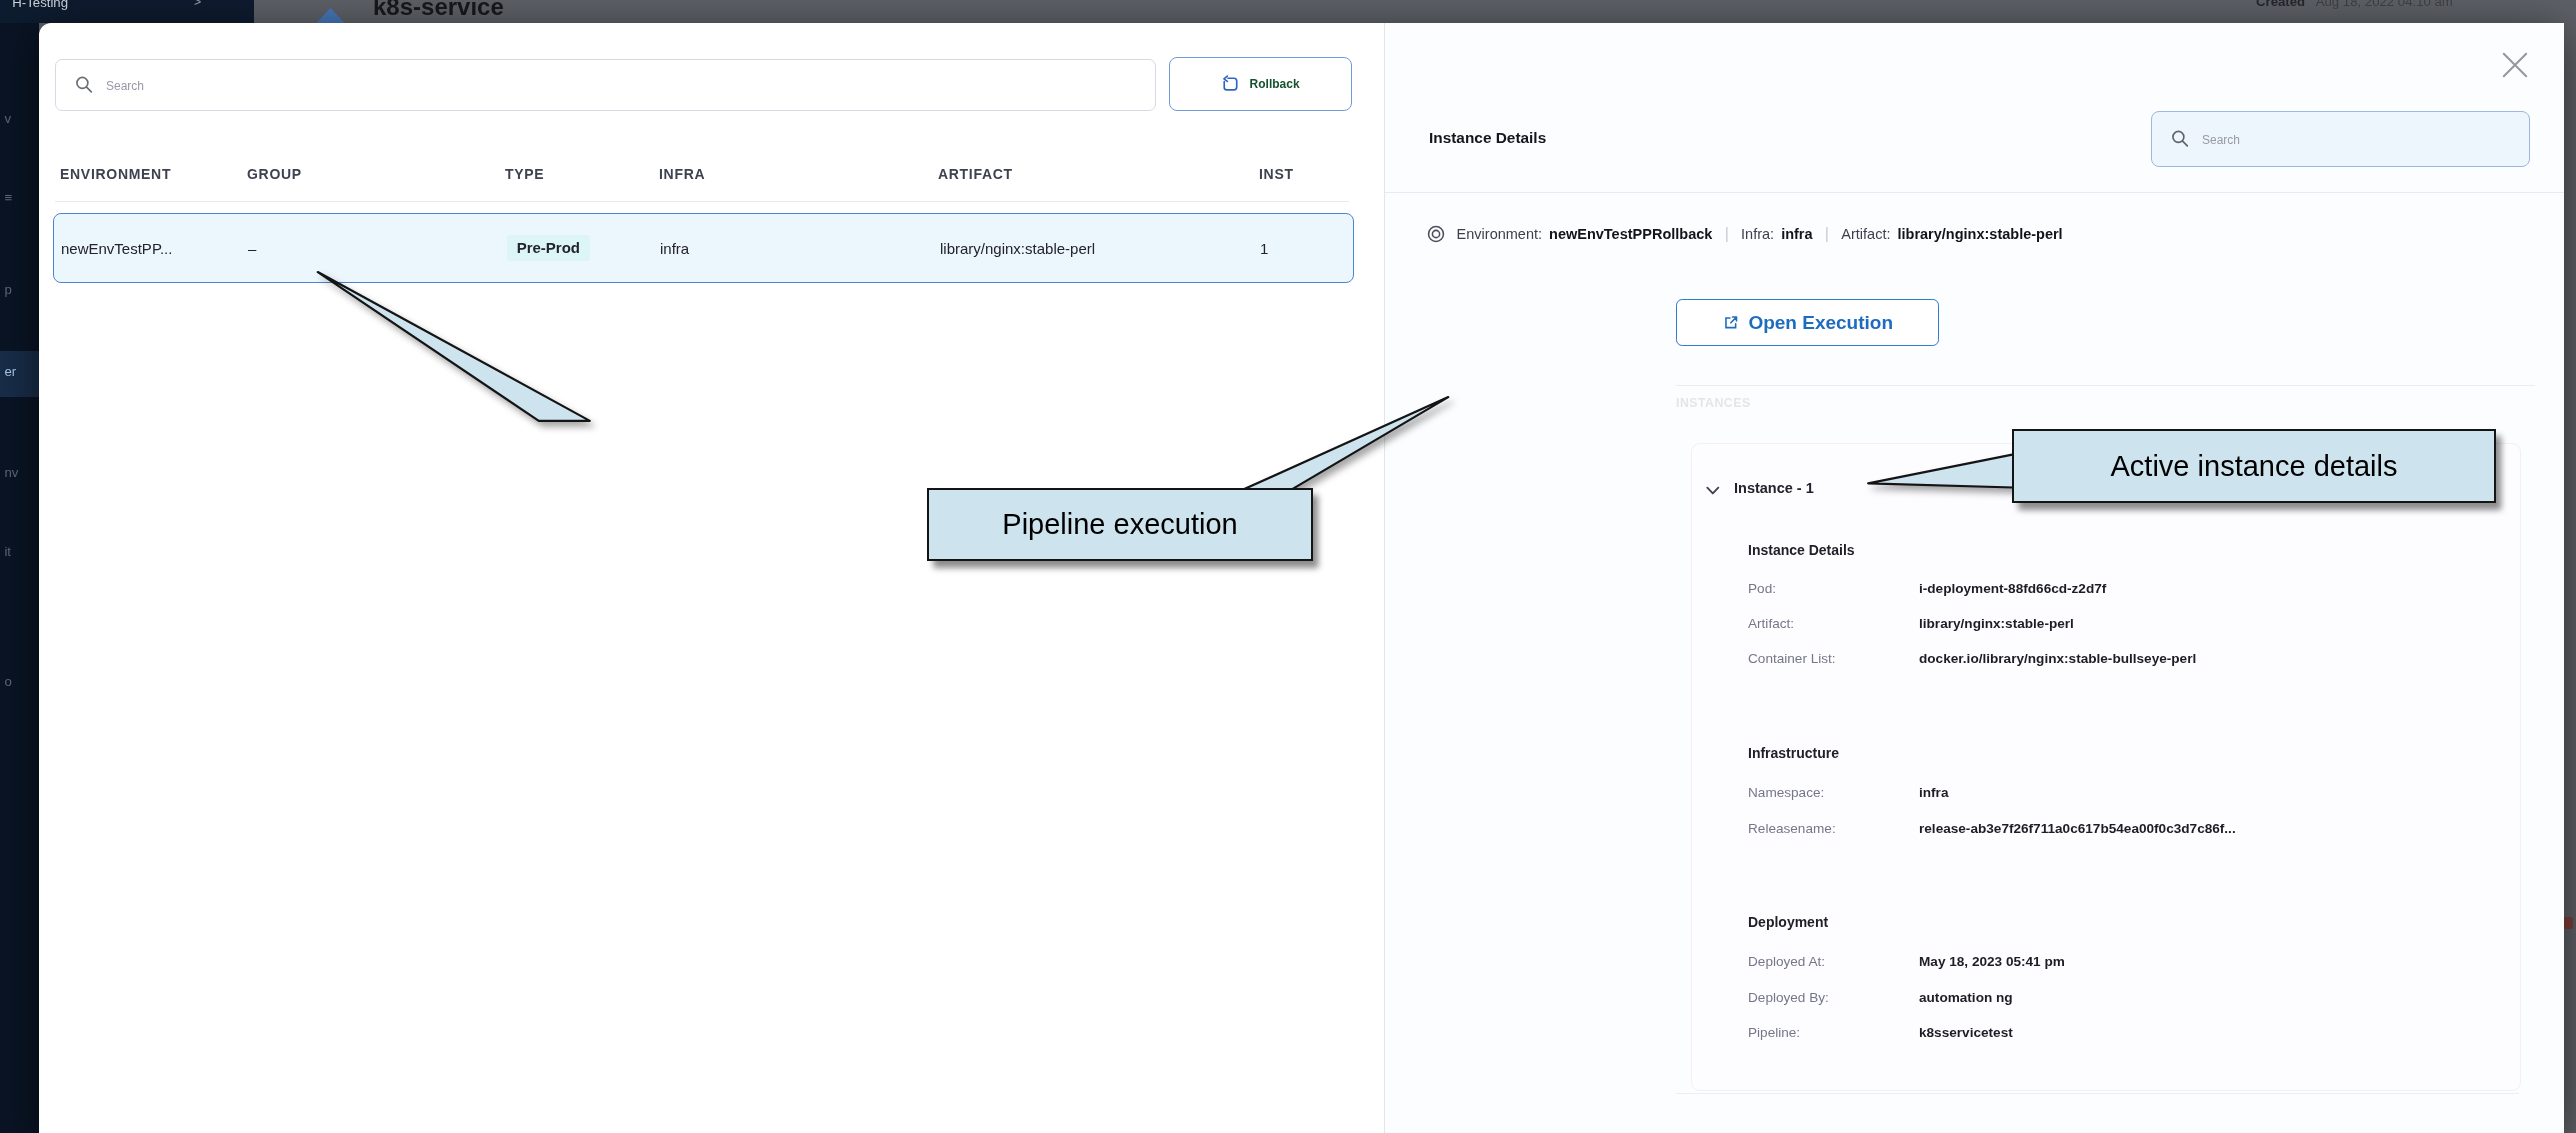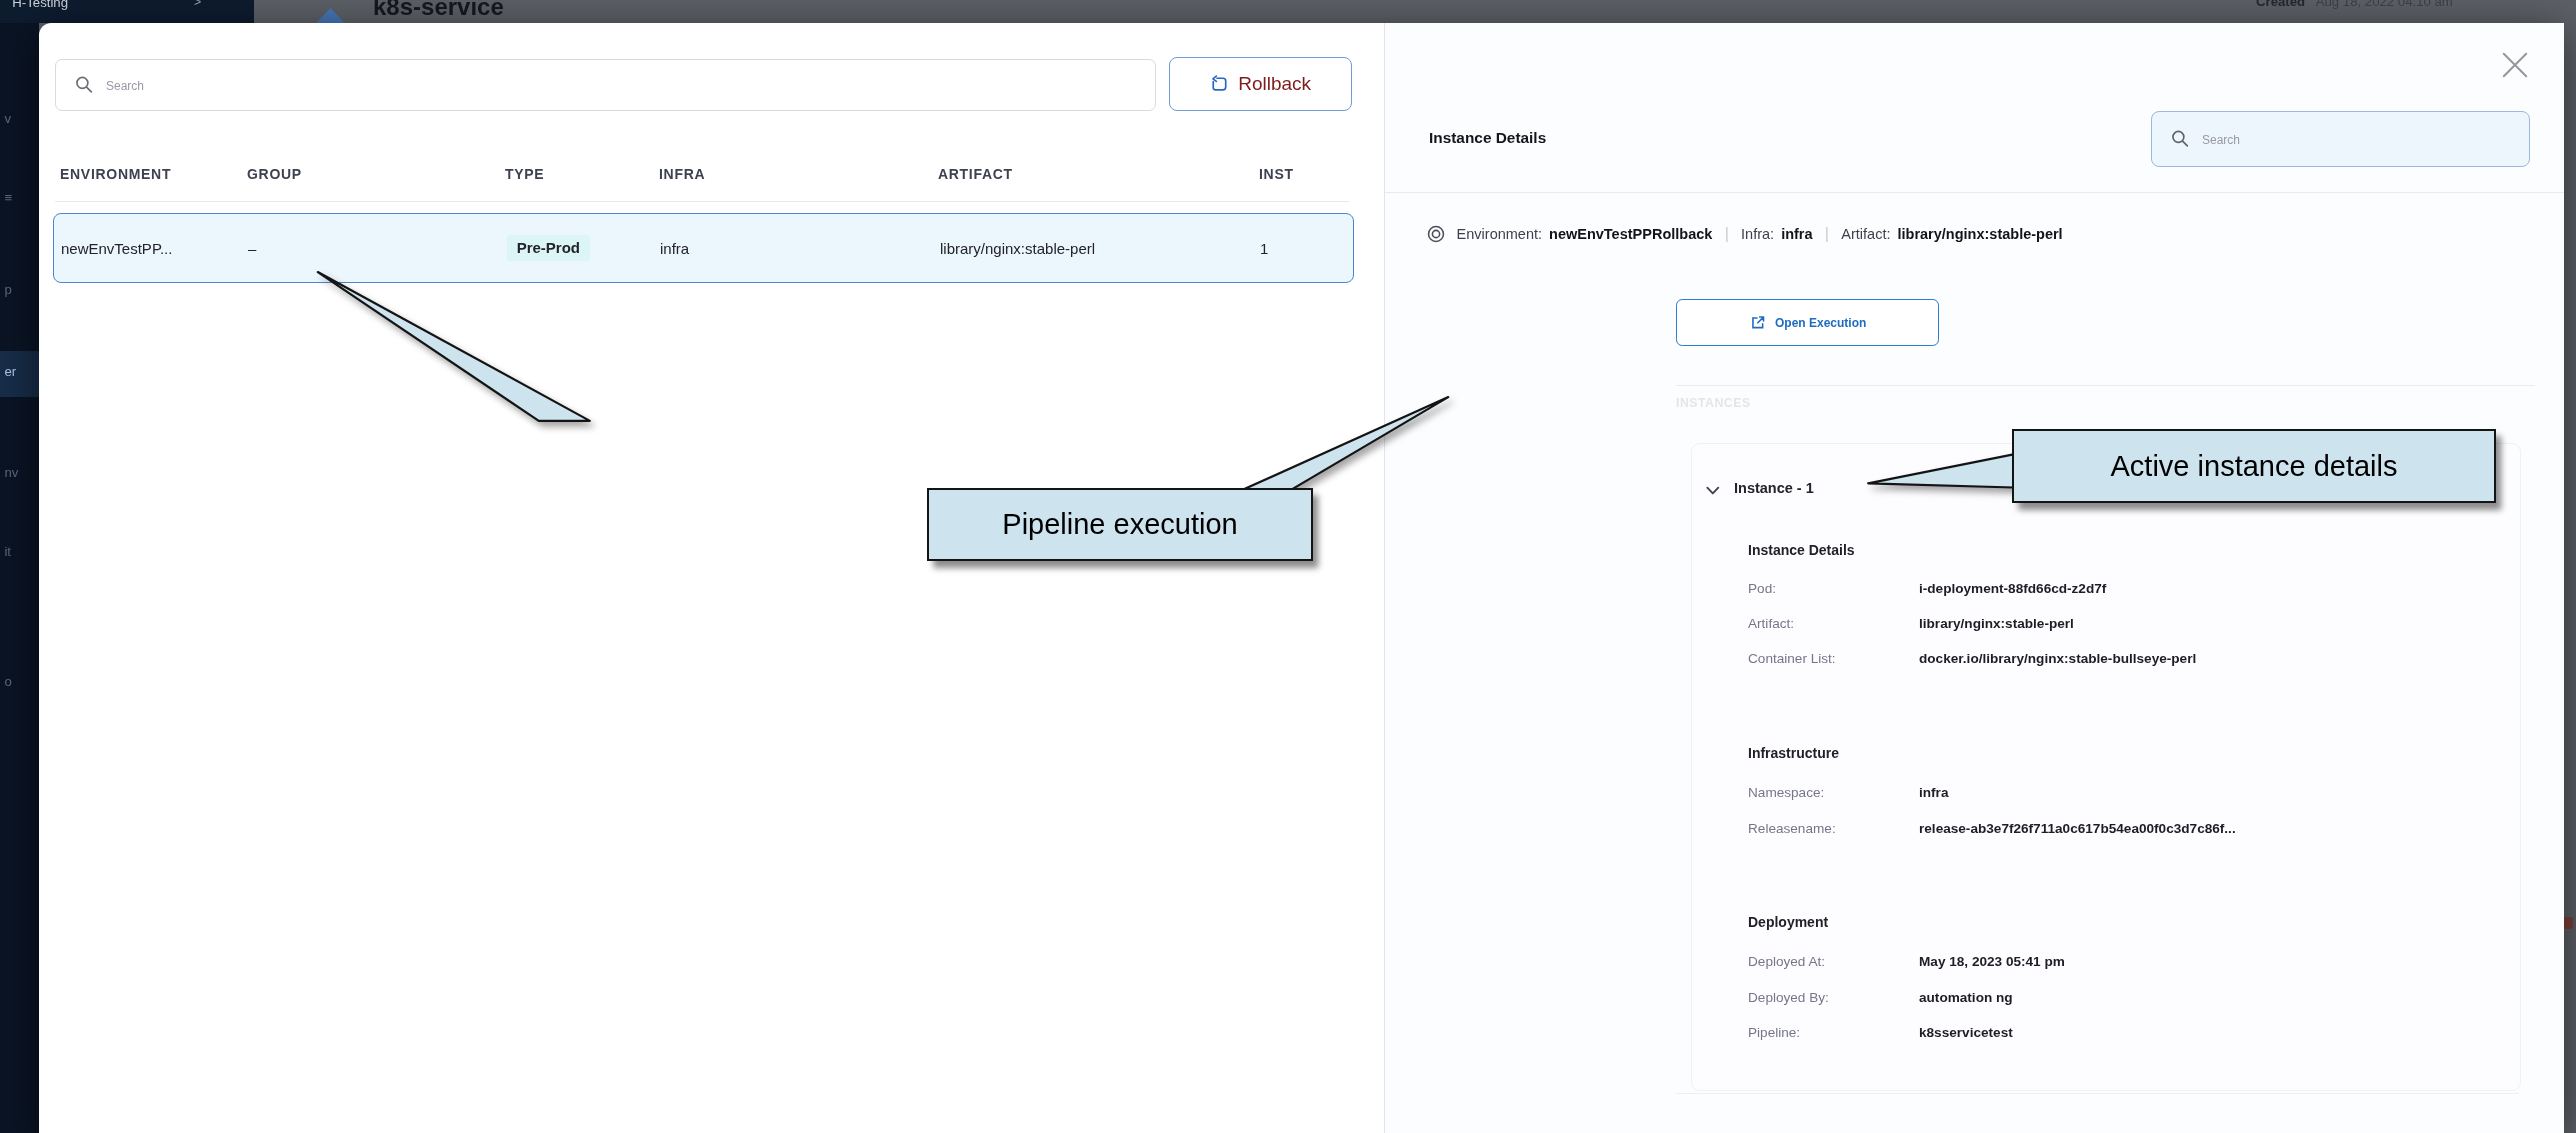--- a/index.html
+++ b/index.html
@@ -32,21 +32,21 @@
            border:0.9px solid #d8d9e3;border-radius:7px;}
   .search2{left:2151px;top:111px;width:377px;height:54px;background:#edf6fd;
            border:1.8px solid #9cb8e0;border-radius:8px;}
   .search-ic{position:absolute;left:17.6px;top:50%;transform:translateY(-50%);width:21px;height:21px;}
   .search-in{position:absolute;left:48px;top:0;width:calc(100% - 53px);height:100%;border:0;outline:0;
              background:transparent;font-family:inherit;font-size:12px;color:#4c1d95;}
   .search-in::placeholder{color:#9899a6;}
   .rollback-btn{left:1169px;top:57px;width:181px;height:52px;background:#fff;cursor:pointer;
                 border:1.8px solid #6f9bd6;border-radius:8px;display:flex;align-items:center;
                 justify-content:center;gap:9.7px;}
-  .rollback-btn span{font-size:19px;font-weight:normal;color:#7f1d1d;}
+  .rollback-btn span{font-size:12px;font-weight:bold;color:#14532d;}
   .th{position:absolute;top:166px;font-size:14px;font-weight:bold;color:#3e4150;letter-spacing:0.7px;}
   .thead-line{left:55px;top:201px;width:1294px;height:0.9px;background:#e9e9ef;}
   .env-row{left:53px;top:213px;width:1299px;height:68px;background:#ecf6fd;cursor:pointer;
            border:1.8px solid #4a86cc;border-radius:8px;}
   .env-row .cell{position:absolute;top:50%;transform:translateY(-50%);font-size:15px;color:#23232b;white-space:nowrap;}
   .badge{background:#dcf5f6;color:#2cb0b7;font-size:12px;font-weight:bold;
          padding:4.4px 9.7px;border-radius:3.5px;}
 
   
   .vdivider{left:1384px;top:23px;width:0.9px;height:1111px;background:#e4e5eb;
@@ -60,21 +60,21 @@
   .meta-row .v{font-weight:bold;color:#131319;margin-left:7px;}
   .meta-row .sep{color:#c9cad4;padding:0 12.3px;font-size:16px;}
   .meta-ic{width:20px;height:20px;margin-right:10.6px;}
   .exec-card{left:1436px;top:298px;width:202px;height:114px;background:#f7fcff;cursor:pointer;
              border:1.8px solid #8fb0dd;border-radius:8.8px;}
   .exec-card .t{position:absolute;left:14px;top:16px;font-size:14.5px;font-weight:bold;color:#1e6cc0;white-space:nowrap;}
   .exec-card .a{position:absolute;left:14px;top:55px;font-size:12.3px;color:#8b8c97;}
   .open-exec{left:1676px;top:299px;width:261px;height:45px;background:#fff;cursor:pointer;
              border:1.8px solid #2e7ccd;border-radius:6.2px;display:flex;align-items:center;
              justify-content:center;gap:8.8px;}
-  .open-exec span{font-size:12px;font-weight:bold;color:#1e6cc0;}
+  .open-exec span{font-size:19px;font-weight:bold;color:#1e6cc0;}
   .inst-divider{left:1676px;top:385px;width:859px;height:0.9px;background:#ebecf1;}
   .instances-h{left:1676px;top:396px;font-size:12.3px;font-weight:bold;color:#e5e5e5;letter-spacing:0.5px;}
   .inst-box{left:1691px;top:443px;width:828px;height:646px;background:#fdfdff;
             border:0.9px solid #f0f0f5;border-radius:8.8px;}
   .chev{left:1704px;top:482px;width:17.6px;height:17.6px;cursor:pointer;}
   .inst-title{left:1734px;top:480px;font-size:14.5px;font-weight:600;color:#22232b;}
   .sec-title{position:absolute;left:1748px;font-size:14px;font-weight:bold;color:#1e1f27;}
   .drow-l{position:absolute;left:1748px;font-size:13.6px;color:#75768a;white-space:nowrap;}
   .drow-v{position:absolute;left:1919px;font-size:13.6px;font-weight:600;color:#1d1e25;white-space:nowrap;}
   .bottom-line{left:1676px;top:1093px;width:843px;height:0.9px;background:#eceef2;}

